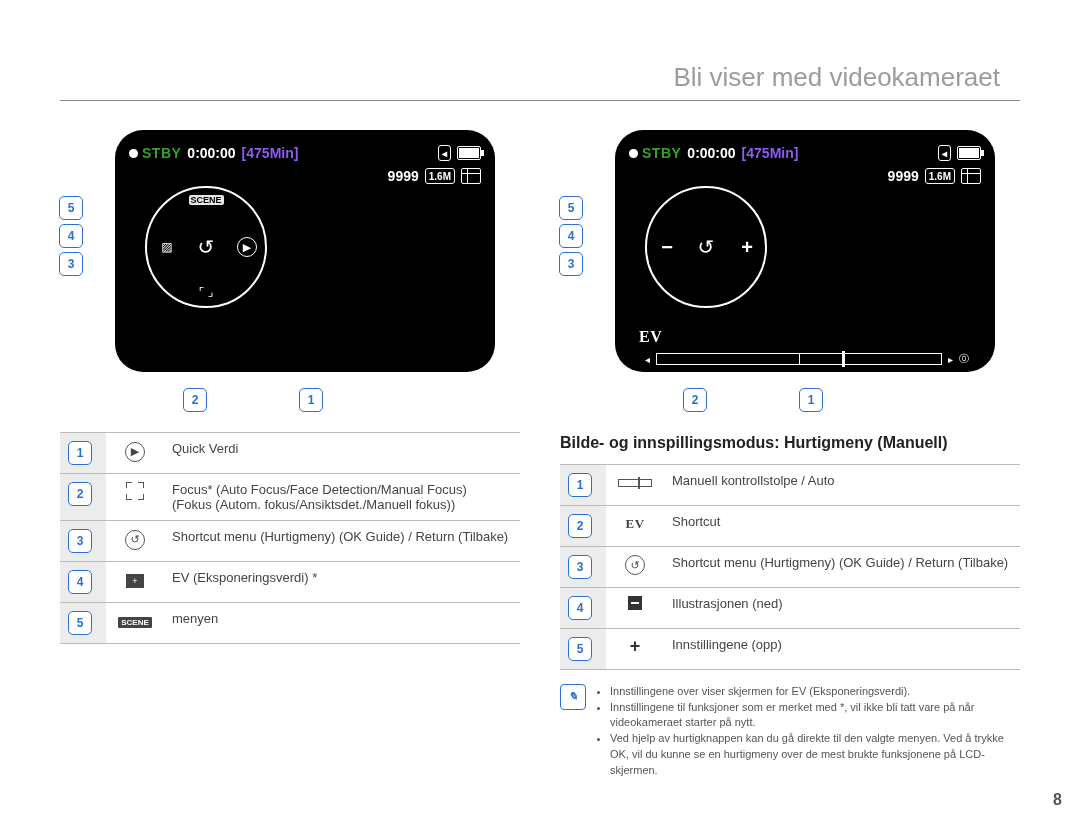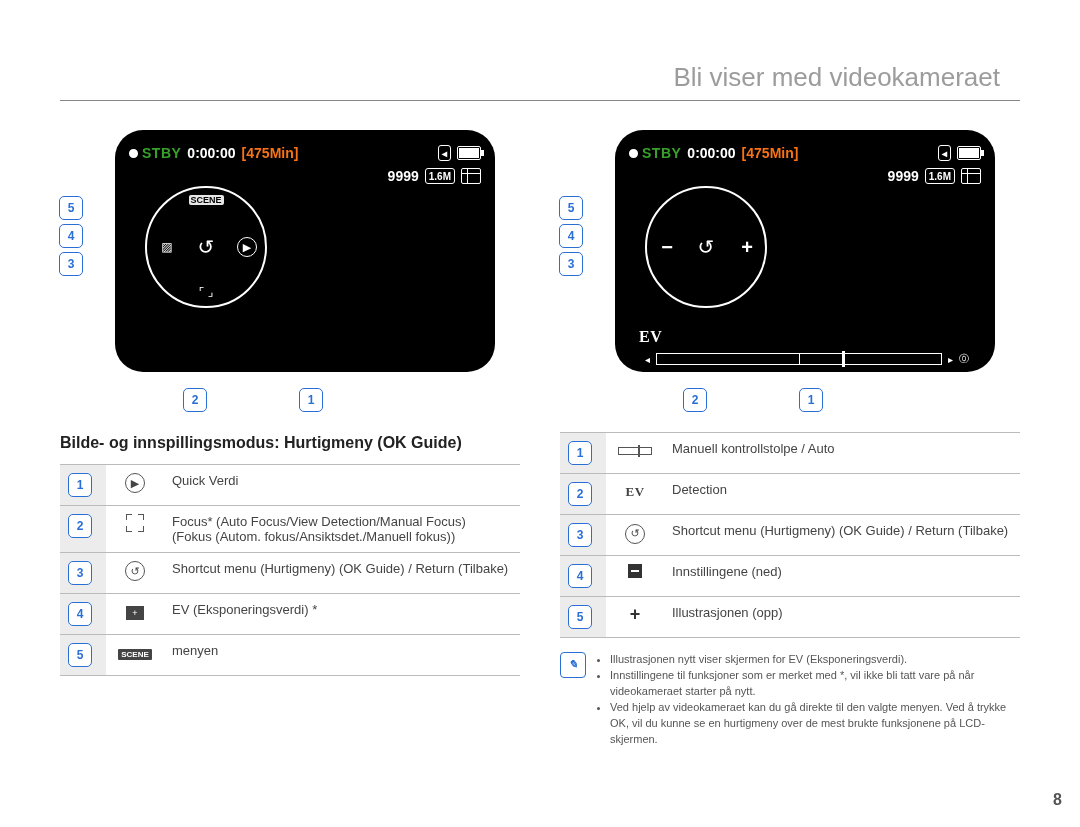--- a/index.html
+++ b/index.html
@@ -59,21 +59,21 @@
     font-size: 14px;
     font-weight: bold;
   }
   .cam-icon {
     font-size: 18px;
     line-height: 1;
     letter-spacing: -2px;
   }
   .stby { color: #36a22a; font-weight: bold; letter-spacing: 0.5px; }
   .time-white { color: #fff; }
-  .brackets { color: #f97316; }
+  .brackets { color: #8b5cf6; }
   .right-icons { margin-left: auto; display: flex; gap: 6px; align-items: center; }
   .chip {
     display: inline-flex;
     border: 1px solid #fff;
     border-radius: 3px;
     padding: 0 3px;
     font-size: 10px;
     align-items: center;
     height: 14px;
     background: #000;
@@ -293,36 +293,35 @@
         <div class="callout-num">5</div>
         <div class="callout-num">4</div>
         <div class="callout-num">3</div>
       </div>
       <div class="callout-row" style="left:68px; top:258px;">
         <div class="callout-num">2</div>
         <div class="callout-num">1</div>
       </div>
     </div>
 
-    <div class="h2">Bilde- og innspillingsmodus: Hurtigmeny (OK Guide)</div>
     <table class="legend">
       <tbody>
           <tr>
         <td class="num-cell">
               <div class="callout-num">1</div>
             </td>
         <td class="icon-cell"><span class="circ-icon">▶</span></td>
         <td>Quick Verdi</td>
       </tr>
       <tr>
         <td class="num-cell">
               <div class="callout-num">2</div>
             </td>
         <td class="icon-cell"><span class="focus-sq"><span class="c2"></span><span class="c3"></span></span></td>
-        <td style="white-space:pre-line">Focus* (Auto Focus/View Detection/Manual Focus)
+        <td style="white-space:pre-line">Focus* (Auto Focus/Face Detection/Manual Focus)
 (Fokus (Autom. fokus/Ansiktsdet./Manuell fokus))</td>
       </tr>
       <tr>
         <td class="num-cell">
               <div class="callout-num">3</div>
             </td>
         <td class="icon-cell"><span class="circ-icon">↺</span></td>
         <td>Shortcut menu (Hurtigmeny) (OK Guide) / Return (Tilbake)</td>
       </tr>
       <tr>
@@ -383,64 +382,65 @@
         <div class="callout-num">5</div>
         <div class="callout-num">4</div>
         <div class="callout-num">3</div>
       </div>
       <div class="callout-row" style="left:68px; top:258px;">
         <div class="callout-num">2</div>
         <div class="callout-num">1</div>
       </div>
     </div>
 
+    <div class="h2">Bilde- og innspillingsmodus: Hurtigmeny (Manuell)</div>
     <table class="legend">
       <tbody>
           <tr>
         <td class="num-cell">
               <div class="callout-num">1</div>
             </td>
         <td class="icon-cell"><span class="slider-icon"></span></td>
         <td>Manuell kontrollstolpe / Auto</td>
       </tr>
       <tr>
         <td class="num-cell">
               <div class="callout-num">2</div>
             </td>
         <td class="icon-cell"><span class="ev-serif">EV</span></td>
-        <td>Detection</td>
+        <td>Shortcut</td>
       </tr>
       <tr>
         <td class="num-cell">
               <div class="callout-num">3</div>
             </td>
         <td class="icon-cell"><span class="circ-icon">↺</span></td>
         <td>Shortcut menu (Hurtigmeny) (OK Guide) / Return (Tilbake)</td>
       </tr>
       <tr>
         <td class="num-cell">
               <div class="callout-num">4</div>
             </td>
         <td class="icon-cell"><span class="minus-icon"></span></td>
-        <td>Innstillingene (ned)</td>
+        <td>Illustrasjonen (ned)</td>
       </tr>
       <tr>
         <td class="num-cell">
               <div class="callout-num">5</div>
             </td>
         <td class="icon-cell"><span class="plus-icon">+</span></td>
-        <td>Illustrasjonen (opp)</td>
+        <td>Innstillingene (opp)</td>
       </tr>
     </tbody>
       </table>
 
     <div class="note-box">
       <div class="note-icon">✎</div>
       <ul>
-        <li>Illustrasjonen nytt viser skjermen for EV (Eksponeringsverdi).</li>
+        <li>Innstillingene over viser skjermen for EV (Eksponeringsverdi).</li>
         <li>Innstillingene til funksjoner som er merket med *, vil ikke bli tatt vare på når videokameraet starter på nytt.</li>
-        <li>Ved hjelp av videokameraet kan du gå direkte til den valgte menyen. Ved å trykke OK, vil du kunne se en hurtigmeny over de mest brukte funksjonene på LCD-skjermen.</li>
+        <li>Ved hjelp av hurtigknappen kan du gå direkte til den valgte menyen. Ved å trykke OK, vil du kunne se en hurtigmeny over de mest brukte funksjonene på LCD-skjermen.</li>
       </ul>
     </div>
   </div>
 </div>
 
 <div class="page-num">8</div>
 
 </body></html>

